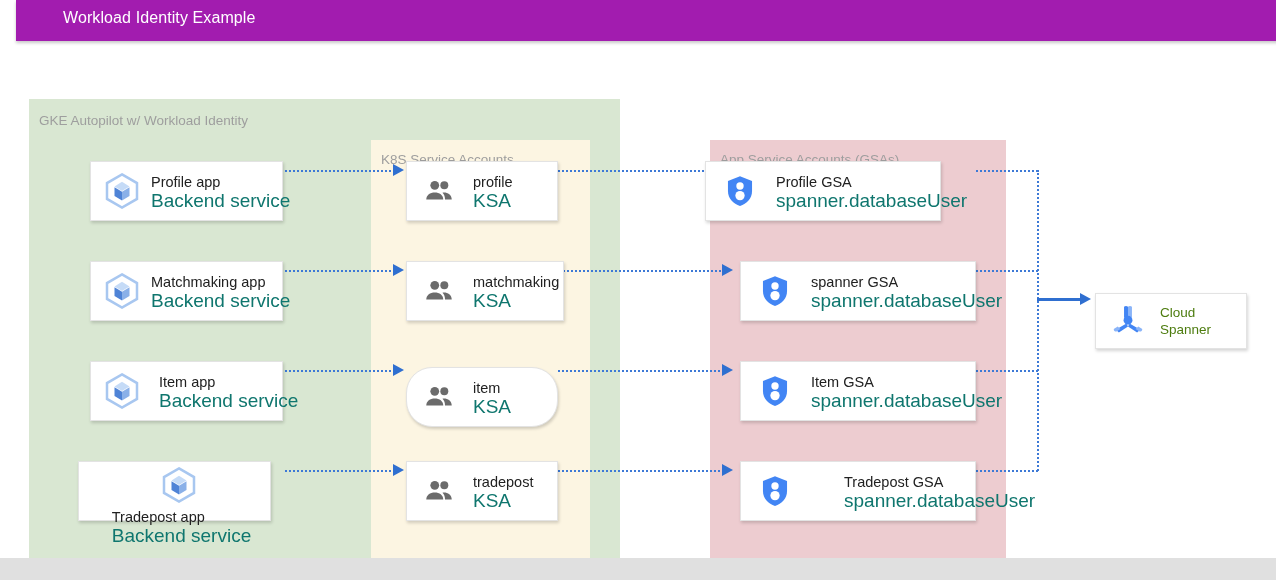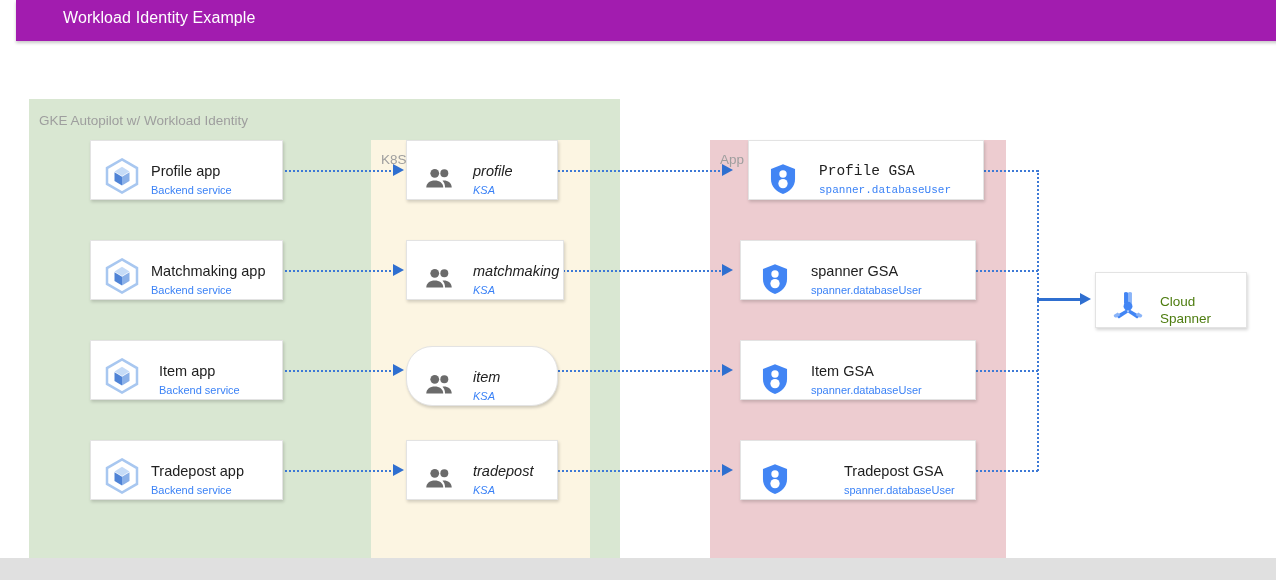--- a/index.html
+++ b/index.html
@@ -42,35 +42,36 @@
   #zone-ksa{left:371px;top:99px;width:219px;height:421px;background:#fcf5e2;}
   #zone-ksa .zlabel{left:10px;top:12px;}
   #zone-gsa{left:710px;top:99px;width:296px;height:421px;background:#edccd0;}
   #zone-gsa .zlabel{left:10px;top:12px;}
 
   
   .card{
     position:absolute;box-sizing:border-box;
     background:#ffffff;border:1px solid #e3e3e3;
     box-shadow:1px 2px 3px rgba(0,0,0,.17);
-    display:flex;align-items:flex-end;
+    display:flex;align-items:center;
     z-index:10;
+    margin-top:21px;
   }
   .card .ic{flex:0 0 auto;display:flex;align-items:center;justify-content:center;}
   .card .txt{display:flex;flex-direction:column;justify-content:center;overflow:visible;white-space:nowrap;}
   .card .t1{font-size:14.5px;color:#212121;line-height:19px;}
-  .card .t2{font-size:11px;color:#3b82f6;line-height:18px;}
+  .card .t2{font-size:19px;color:#0f766e;line-height:18px;}
 
   .card-app{width:193px;height:60px;padding-left:8px;}
   .card-app .ic{width:46px;height:46px;}
   .card-app .txt{margin-left:6px;}
 
   .card-ksa{width:152px;height:60px;padding-left:12px;}
   .card-ksa .ic{width:40px;height:40px;}
-  .card-ksa .txt{margin-left:14px;font-style:italic;}
+  .card-ksa .txt{margin-left:14px;}
 
   .card-ksa.wide{width:158px;}
 
   .card-gsa{width:236px;height:60px;padding-left:14px;}
   .card-gsa .ic{width:40px;height:40px;}
   .card-gsa .txt{margin-left:16px;}
 
   .card-spanner{width:152px;height:56px;padding-left:12px;}
   .card-spanner .ic{width:40px;height:40px;}
   .card-spanner .txt{margin-left:12px;}
@@ -195,21 +196,21 @@
         <polygon points="15,19.5 24,25 24,35.5 15,30" fill="#4f83d6"></polygon>
         <polygon points="33,19.5 33,30 24,35.5 24,25" fill="#8ab0e8"></polygon>
       </svg>
     </div>
     <div class="txt">
       <span class="t1">Item app</span>
       <span class="t2">Backend service</span>
     </div>
   </div>
 
-  <div class="card card-app" style="left:90px;top:399px;">
+  <div class="card card-app" style="left:78px;top:399px;flex-direction:column;">
     <div class="ic">
       <svg width="40" height="40" viewBox="0 0 48 48">
         <polygon points="24,4 42,14.5 42,33.5 24,44 6,33.5 6,14.5" fill="none" stroke="#a8c7f0" stroke-width="3"></polygon>
         <polygon points="24,13 33,18.5 24,24 15,18.5" fill="#c5dbf7"></polygon>
         <polygon points="15,19.5 24,25 24,35.5 15,30" fill="#4f83d6"></polygon>
         <polygon points="33,19.5 33,30 24,35.5 24,25" fill="#8ab0e8"></polygon>
       </svg>
     </div>
     <div class="txt">
       <span class="t1">Tradepost app</span>
@@ -270,21 +271,21 @@
         <path d="M6 36c0-6.3 5.4-10 12-10s12 3.7 12 10z"></path>
         <path d="M31 26c5.5 0 11 3.1 11 10H32.5c0-4.2-1.4-7.3-3.6-9.4 .7-.4 1.4-.6 2.1-.6z"></path>
       </svg>
     </div>
     <div class="txt">
       <span class="t1">tradepost</span>
       <span class="t2">KSA</span>
     </div>
   </div>
 
-  <div class="card card-gsa" style="left:748px;top:99px;font-family:Liberation Mono, monospace;">
+  <div class="card card-gsa" style="left:705px;top:99px;">
     <div class="ic">
       <svg width="34" height="34" viewBox="0 0 48 48">
         <path d="M24 3 L41 10 V24 c0 11-7.6 18-17 21 -9.4-3-17-10-17-21 V10 Z" fill="#4285f4"></path>
         <circle cx="24" cy="17" r="5.2" fill="#ffffff"></circle>
         <circle cx="24" cy="30.5" r="6.6" fill="#ffffff"></circle>
       </svg>
     </div>
     <div class="txt">
       <span class="t1">Profile GSA</span>
       <span class="t2">spanner.databaseUser</span>

